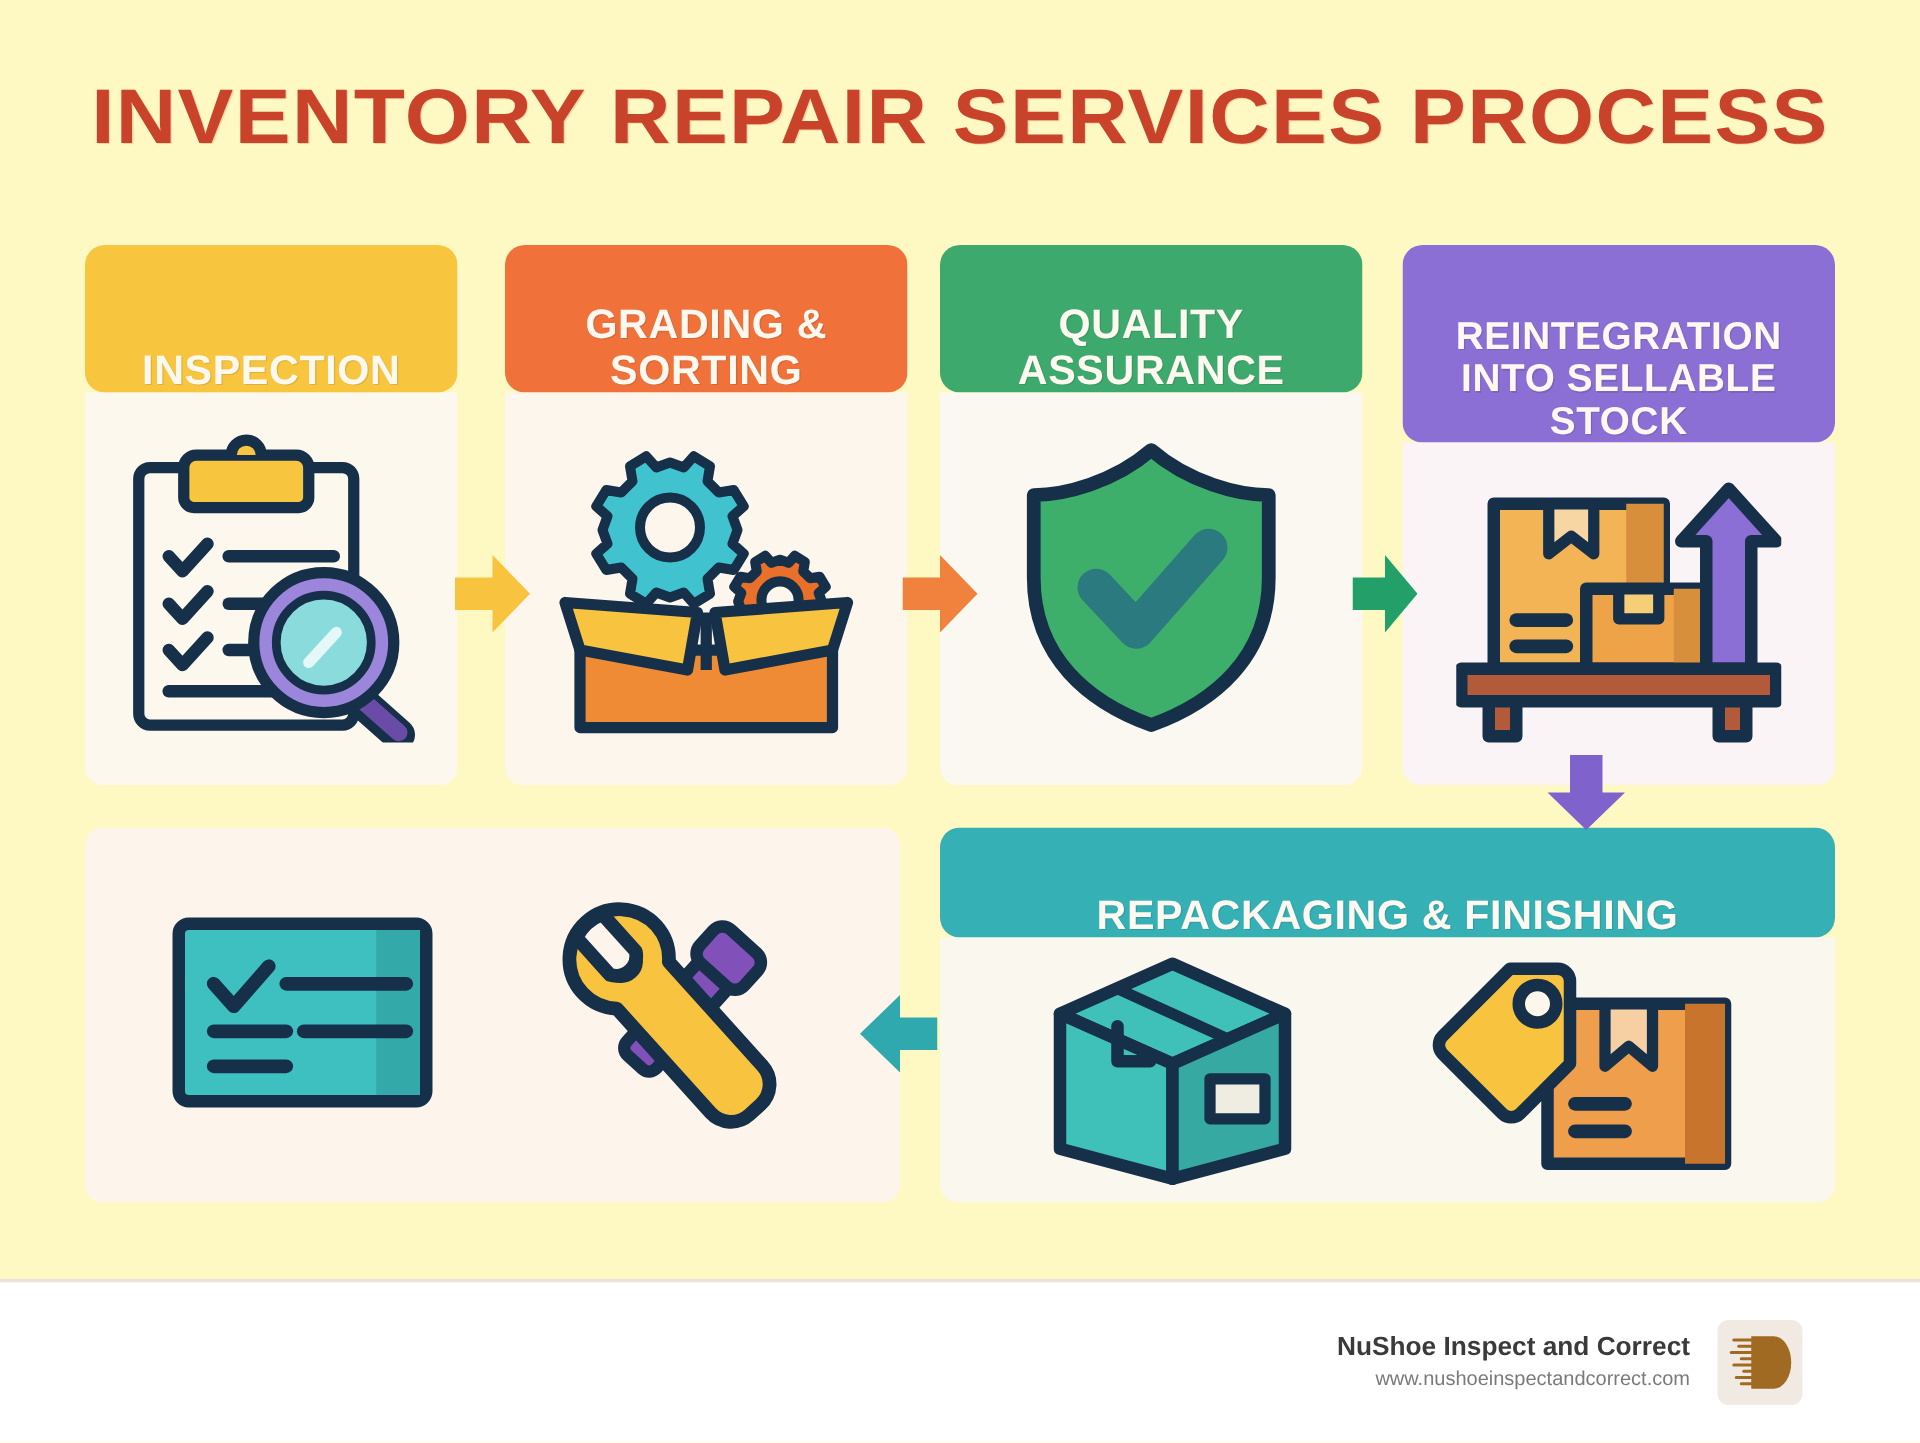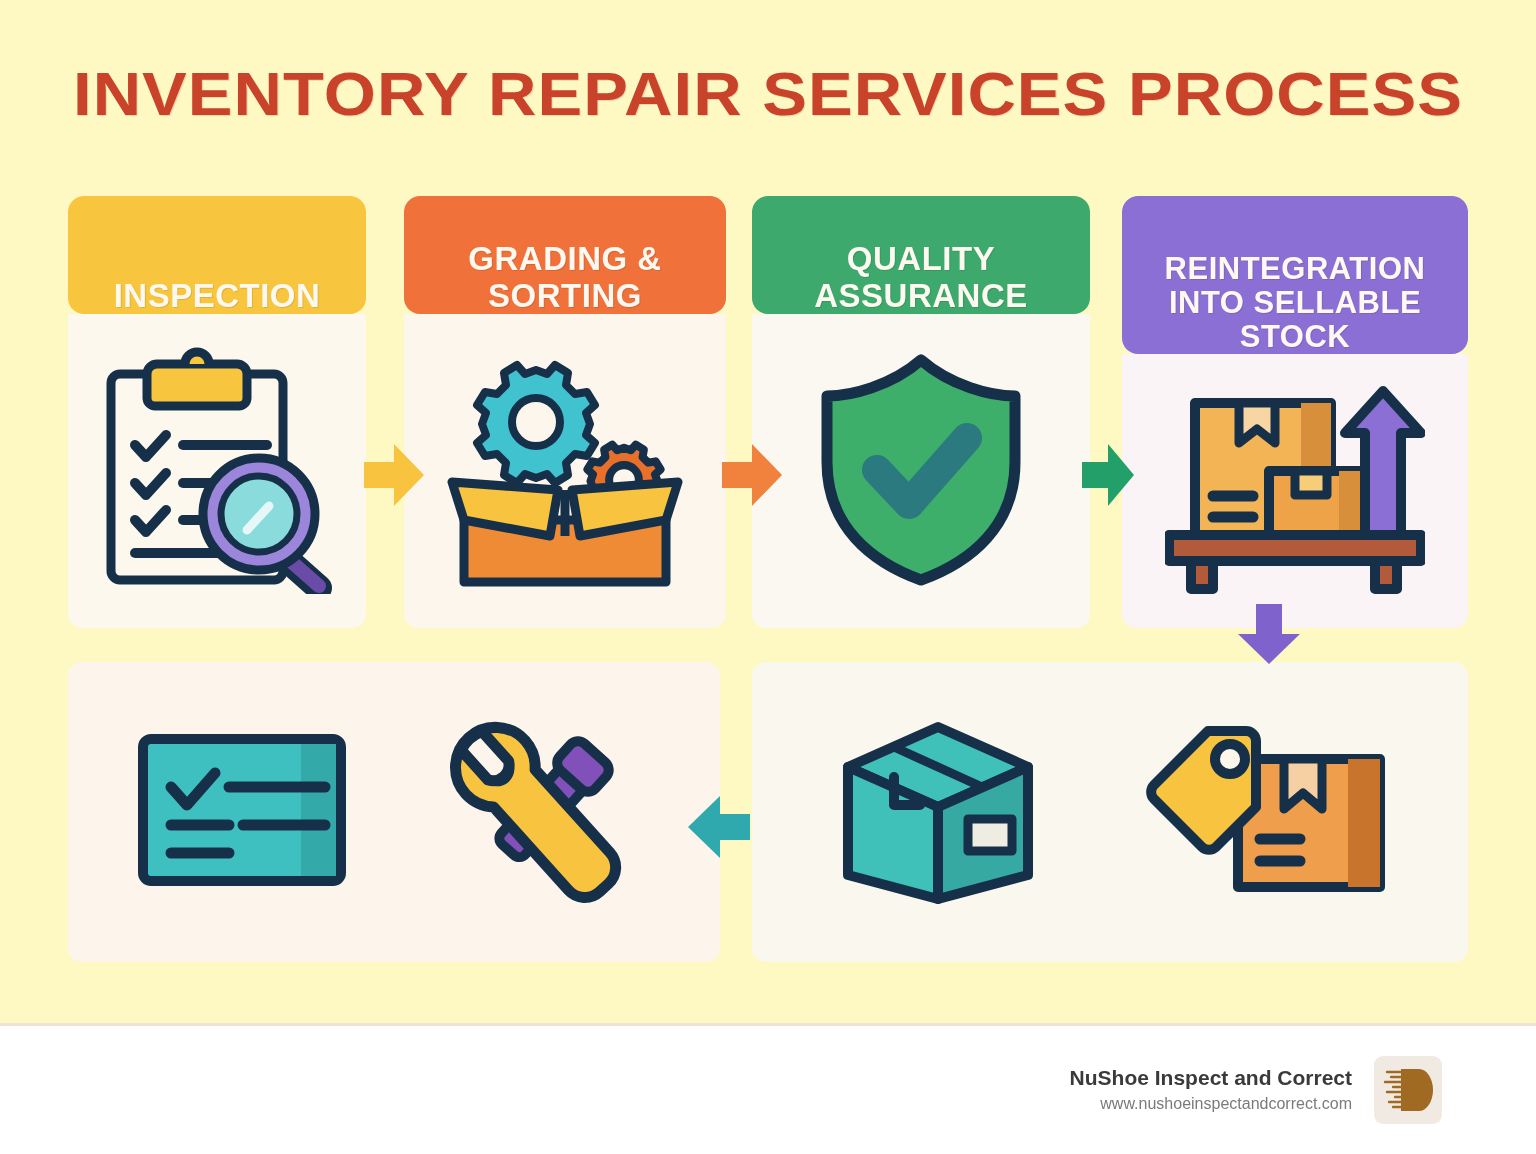--- a/index.html
+++ b/index.html
@@ -253,20 +253,23 @@
         <g transform="rotate(-42 118 104)">
           <path d="M118 8 a40 40 0 0 0 -40 40 a40 40 0 0 0 12 28 v112 a22 22 0 0 0 22 22 h12 a22 22 0 0 0 22 -22 v-112 a40 40 0 0 0 12 -28 a40 40 0 0 0 -40 -40 l0 30 a12 12 0 0 1 0 24 a12 12 0 0 1 0 -24 z" fill="#F8C43F" stroke="#17304A" stroke-width="11" stroke-linejoin="round"></path>
           <path d="M104 12 l0 40 a16 16 0 0 0 28 0 l0 -40 a40 40 0 0 0 -28 0 z" fill="#FDF5EC" stroke="#17304A" stroke-width="11" stroke-linejoin="round"></path>
         </g>
       </svg>
       </span>
     </div>
   </div>
 
   <div class="card" id="card-6">
+    <div class="card-header">
+      <span>REPACKAGING &amp; FINISHING</span>
+    </div>
     <div class="card-body dual">
       <span>
       <svg width="230" height="190" viewBox="0 0 230 190">
         <path d="M20 52 l90 -40 l90 40 l-90 40 z" fill="#3FC0B8" stroke="#17304A" stroke-width="10" stroke-linejoin="round"></path>
         <path d="M20 52 v108 l90 24 v-92 z" fill="#3FC0B8" stroke="#17304A" stroke-width="10" stroke-linejoin="round"></path>
         <path d="M200 52 v108 l-90 24 v-92 z" fill="#35A9A2" stroke="#17304A" stroke-width="10" stroke-linejoin="round"></path>
         <path d="M66 32 l88 40" stroke="#17304A" stroke-width="9"></path>
         <path d="M66 62 v28 h26" fill="none" stroke="#17304A" stroke-width="10" stroke-linecap="round" stroke-linejoin="round"></path>
         <rect x="140" y="104" width="44" height="32" fill="#EFEDE2" stroke="#17304A" stroke-width="9" stroke-linejoin="round"></rect>
       </svg>

